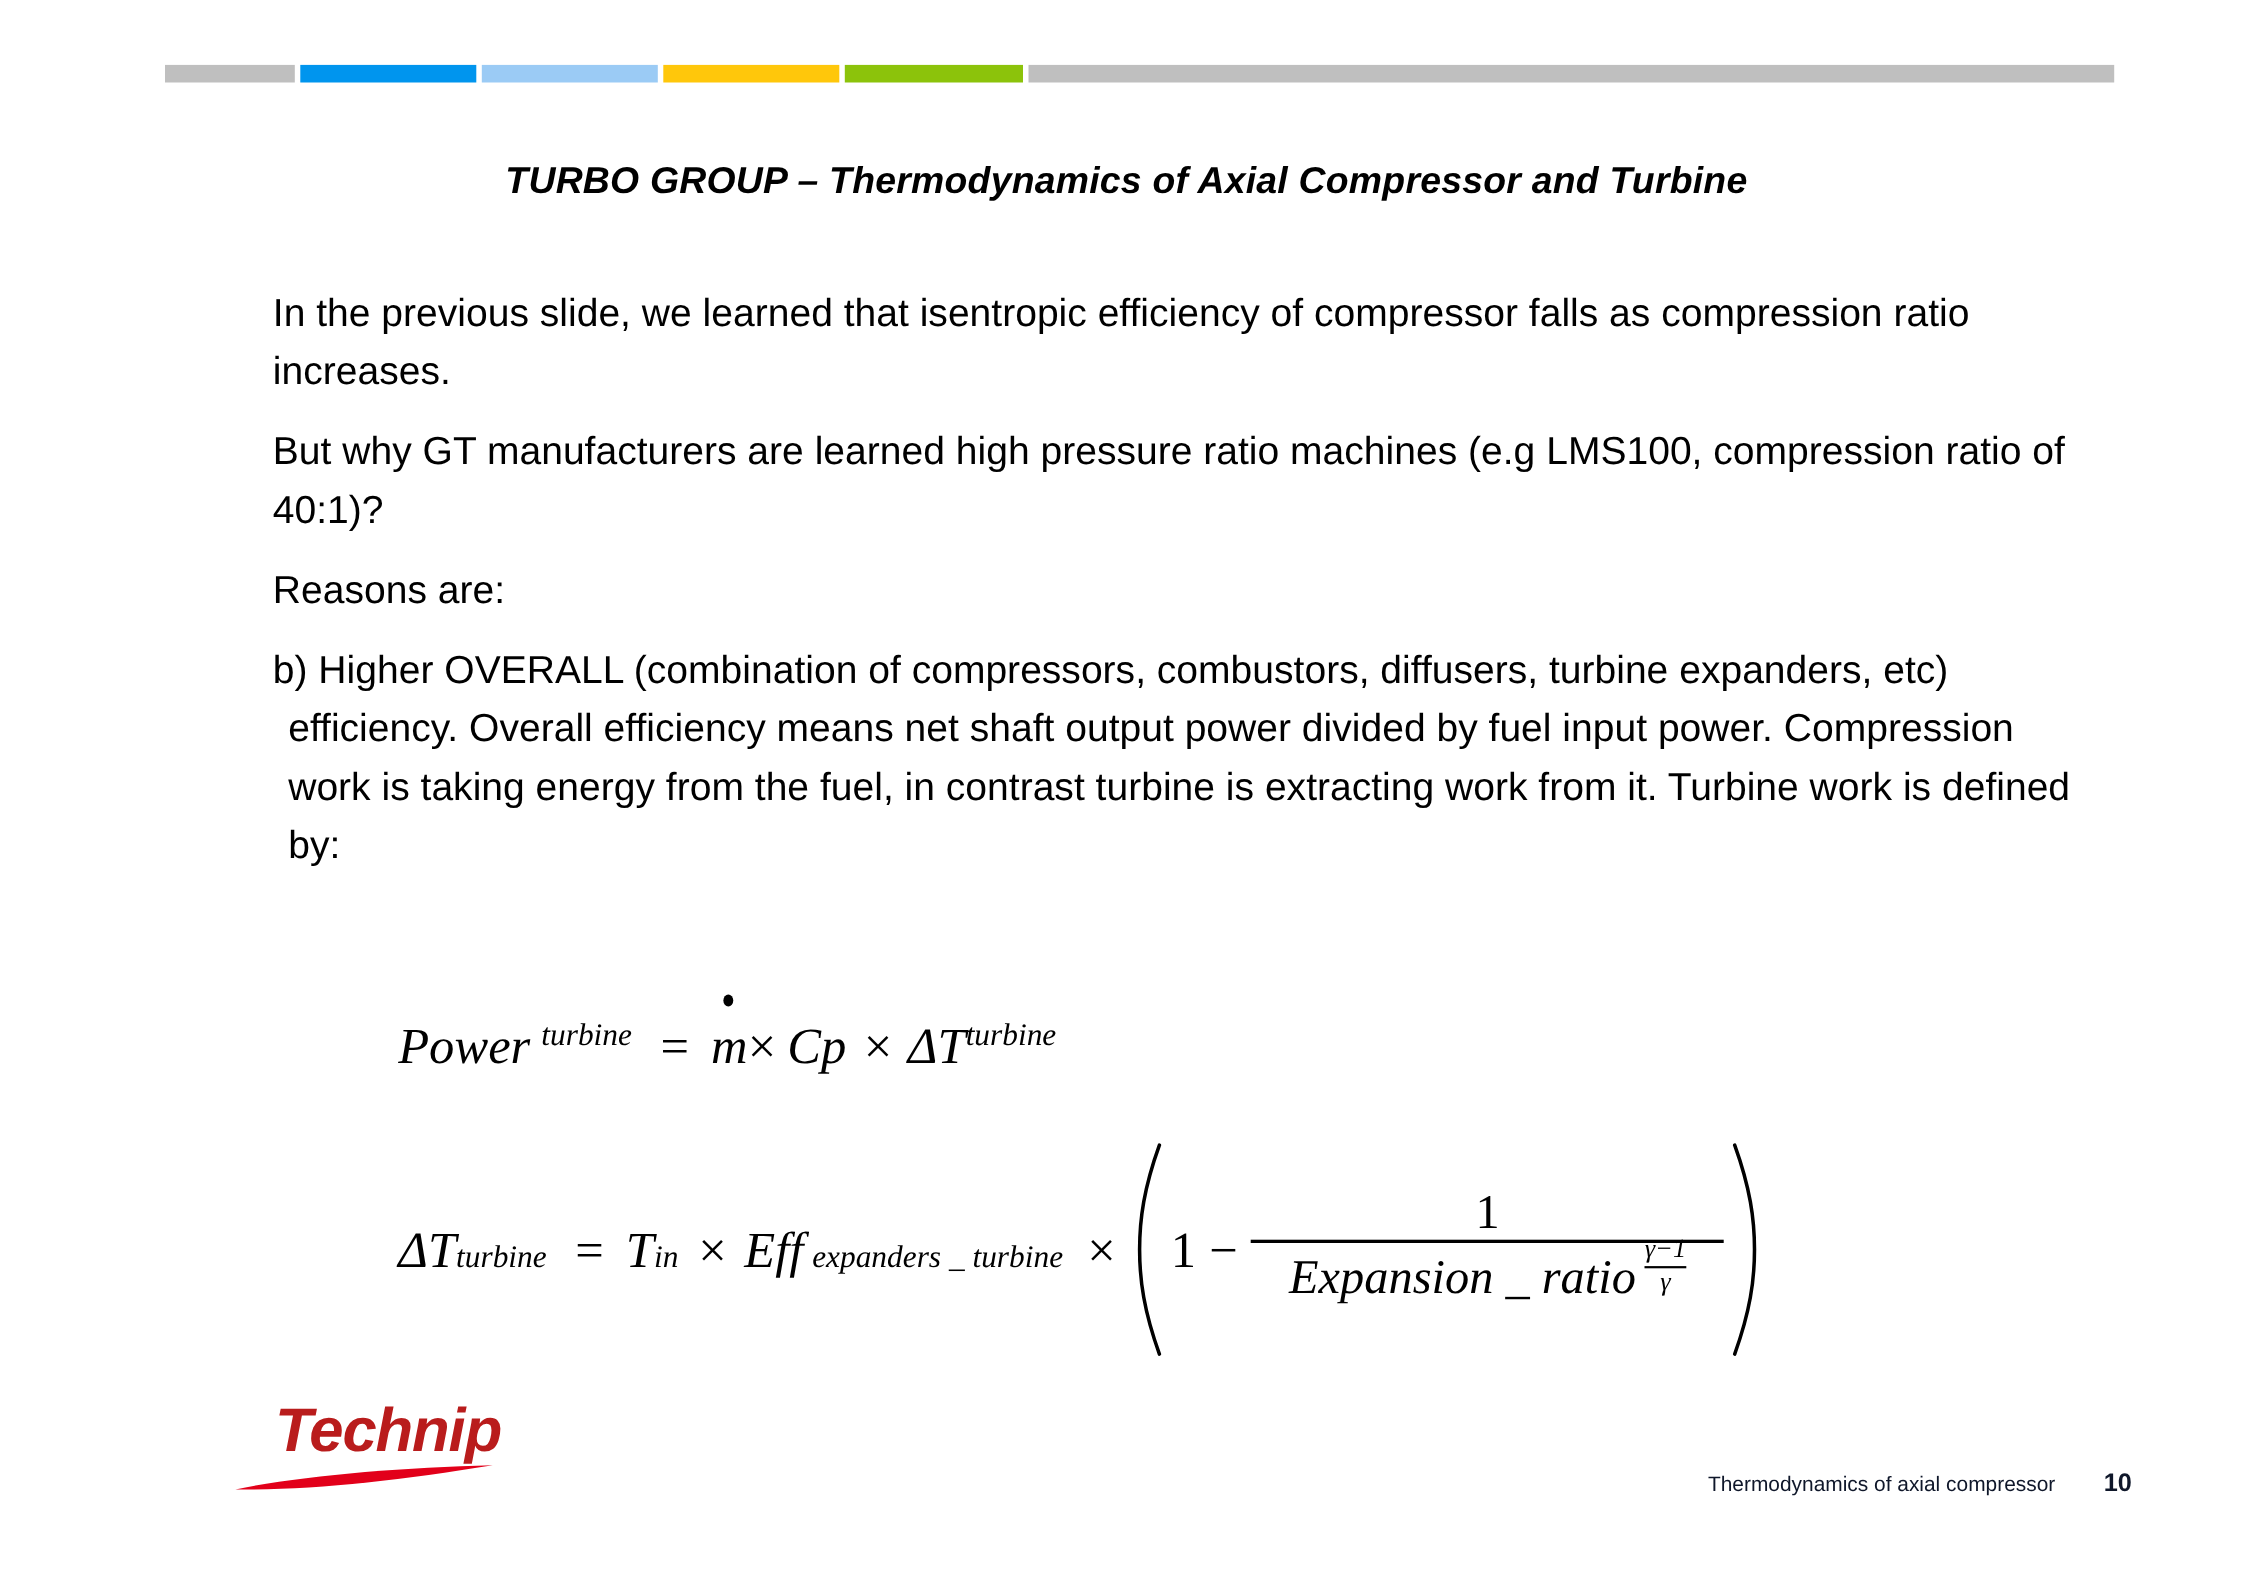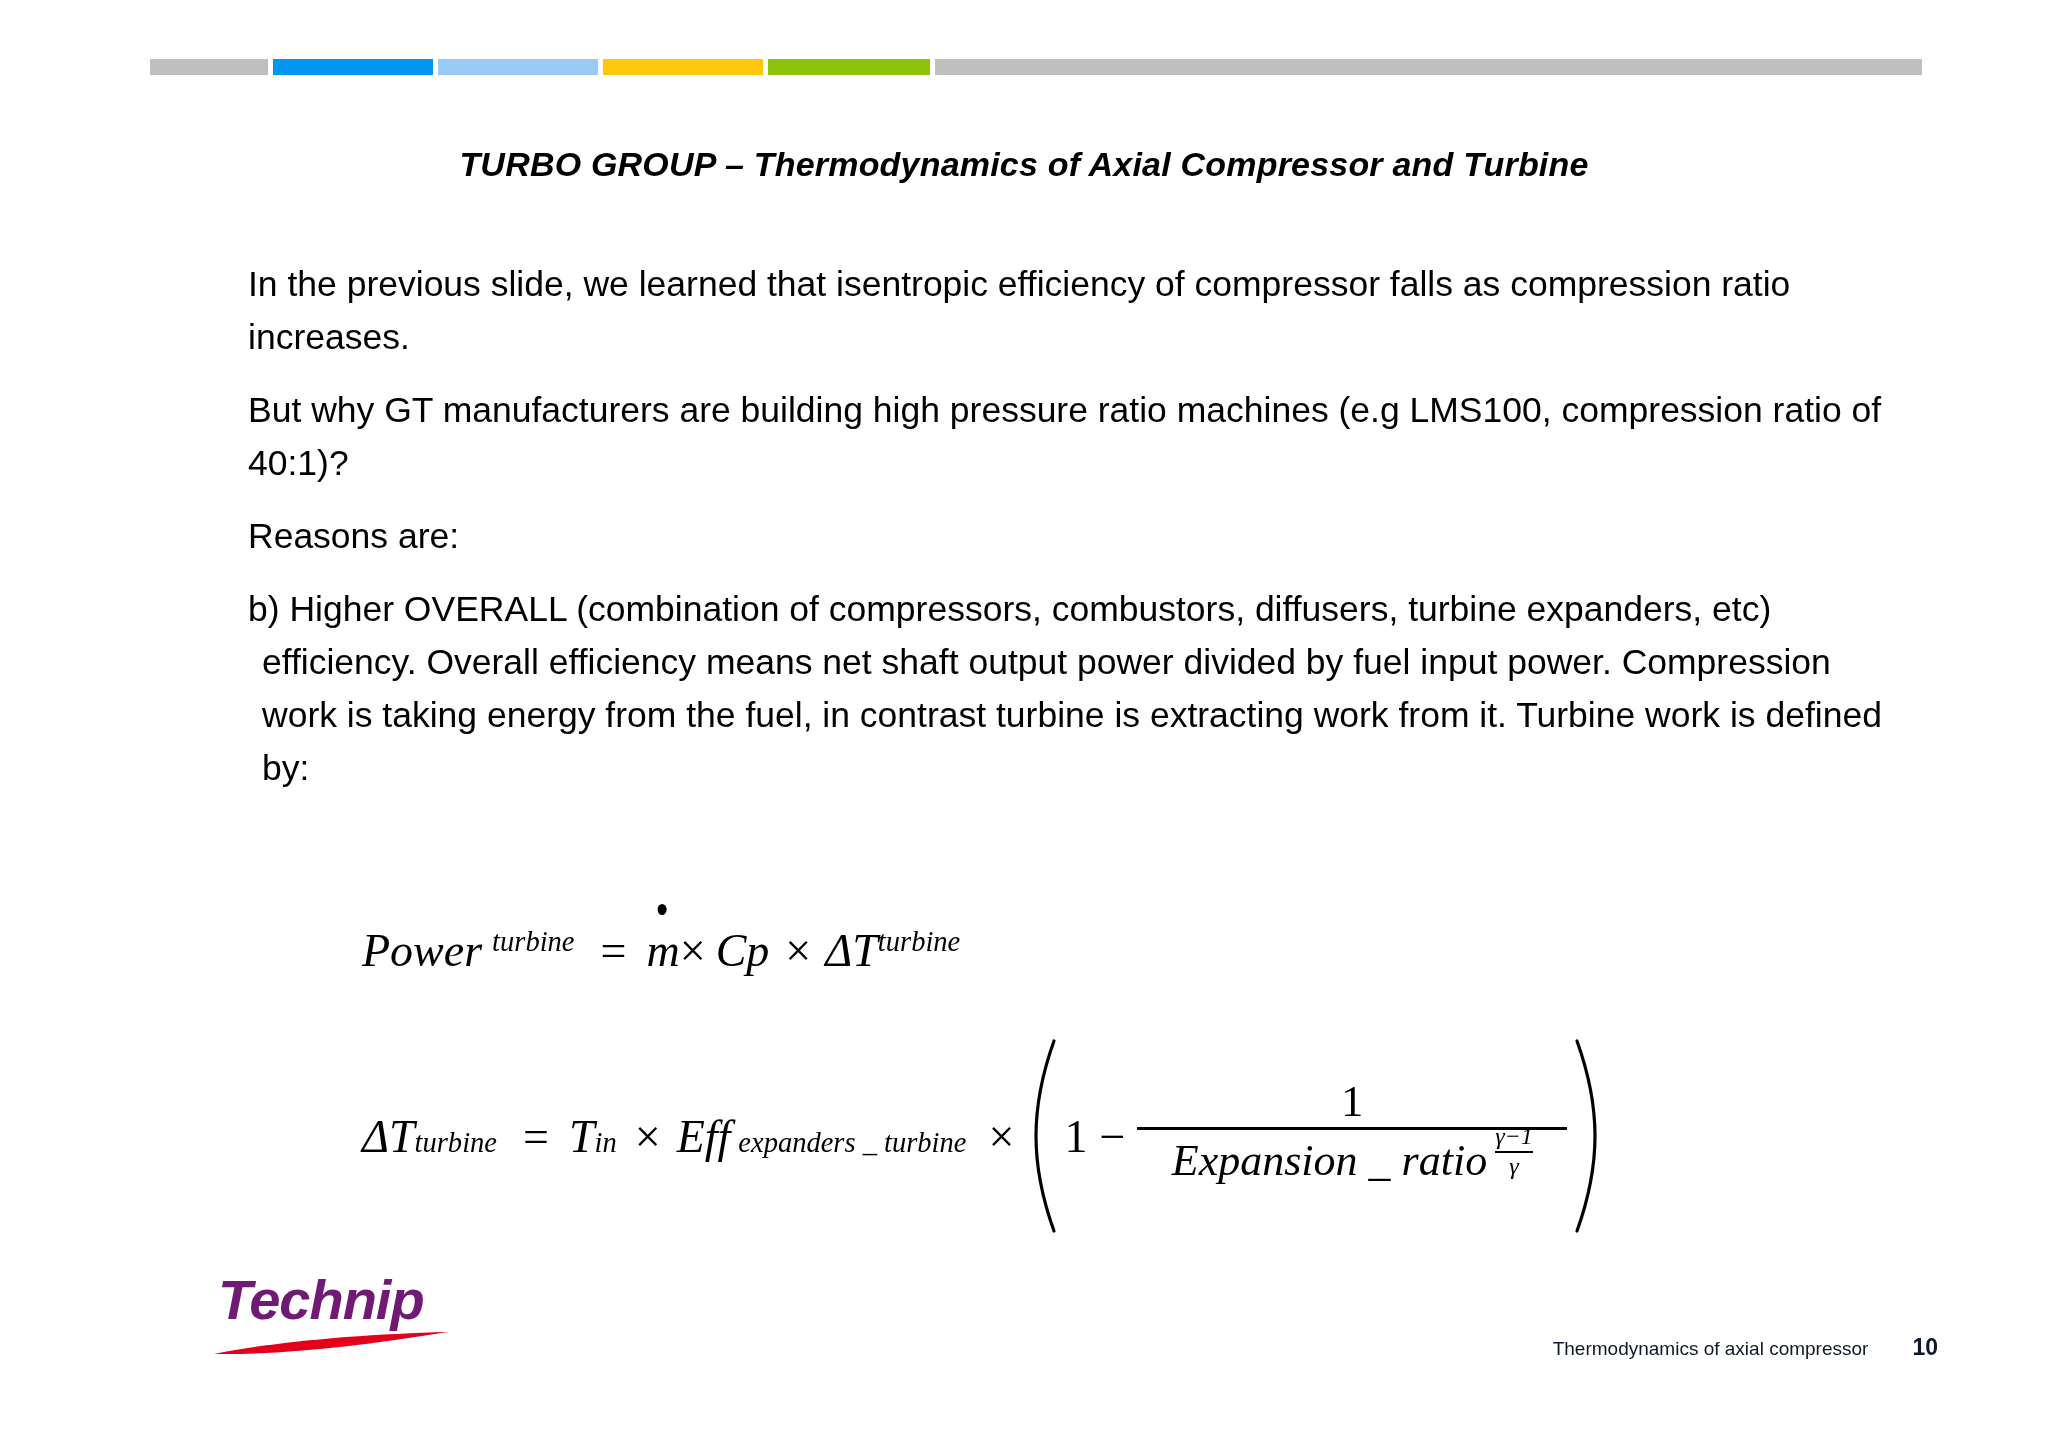--- a/index.html
+++ b/index.html
@@ -236,21 +236,21 @@
   <div class="seg seg-lightblue" style="background: rgb(155, 203, 245);"></div>
   <div class="seg seg-yellow" style="background: rgb(255, 199, 11);"></div>
   <div class="seg seg-green" style="background: rgb(140, 195, 11);"></div>
   <div class="seg seg-gray-right" style="background: rgb(191, 191, 191);"></div>
 </div>
 
 <div id="slide-title">TURBO GROUP – Thermodynamics of Axial Compressor and Turbine</div>
 
 <div id="body-text">
   <p>In the previous slide, we learned that isentropic efficiency of compressor falls as compression ratio increases.</p>
-  <p>But why GT manufacturers are building high pressure ratio machines (e.g LMS100, compression ratio of 40:1)?</p>
+  <p>But why GT manufacturers are learned high pressure ratio machines (e.g LMS100, compression ratio of 40:1)?</p>
   <p>Reasons are:</p>
   <p class="hang">b) Higher OVERALL (combination of compressors, combustors, diffusers, turbine expanders, etc) efficiency. Overall efficiency means net shaft output power divided by fuel input power. Compression work is taking energy from the fuel, in contrast turbine is extracting work from it. Turbine work is defined by:</p>
 </div>
 
 <div class="eq" id="equation-1">
   <span>Power</span>
   <span class="sub" style="margin-left:10px">turbine</span>
   <span class="op" style="margin-left:26px">=</span>
   <span class="mdot" style="margin-left:20px">m</span>
   <span class="op">×</span>
@@ -300,21 +300,21 @@
 
     <span class="paren">
       <svg width="26" height="196" viewBox="0 0 26 196" aria-hidden="true">
         <path d="M4 3 C18 42, 22 70, 22 98 C22 126, 18 154, 4 193" fill="none" stroke="#000" stroke-width="3.2" stroke-linecap="round"></path>
       </svg>
     </span>
   </span>
 </div>
 
 <div id="technip-logo">
-  <div class="logo-word" style="color: #701a75;">Technip</div>
+  <div class="logo-word" style="color: #b91c1c; margin-left: 32px;">Technip</div>
   <svg class="logo-swoosh" viewBox="0 0 238 26">
     <path d="M2 24 C60 12, 150 4, 236 2 C150 16, 70 25, 2 24 Z" fill="#E2001A"></path>
   </svg>
 </div>
 
 <div id="footer">
   <span class="footer-text">Thermodynamics of  axial compressor</span>
   <span class="page-number">10</span>
 </div>
 

